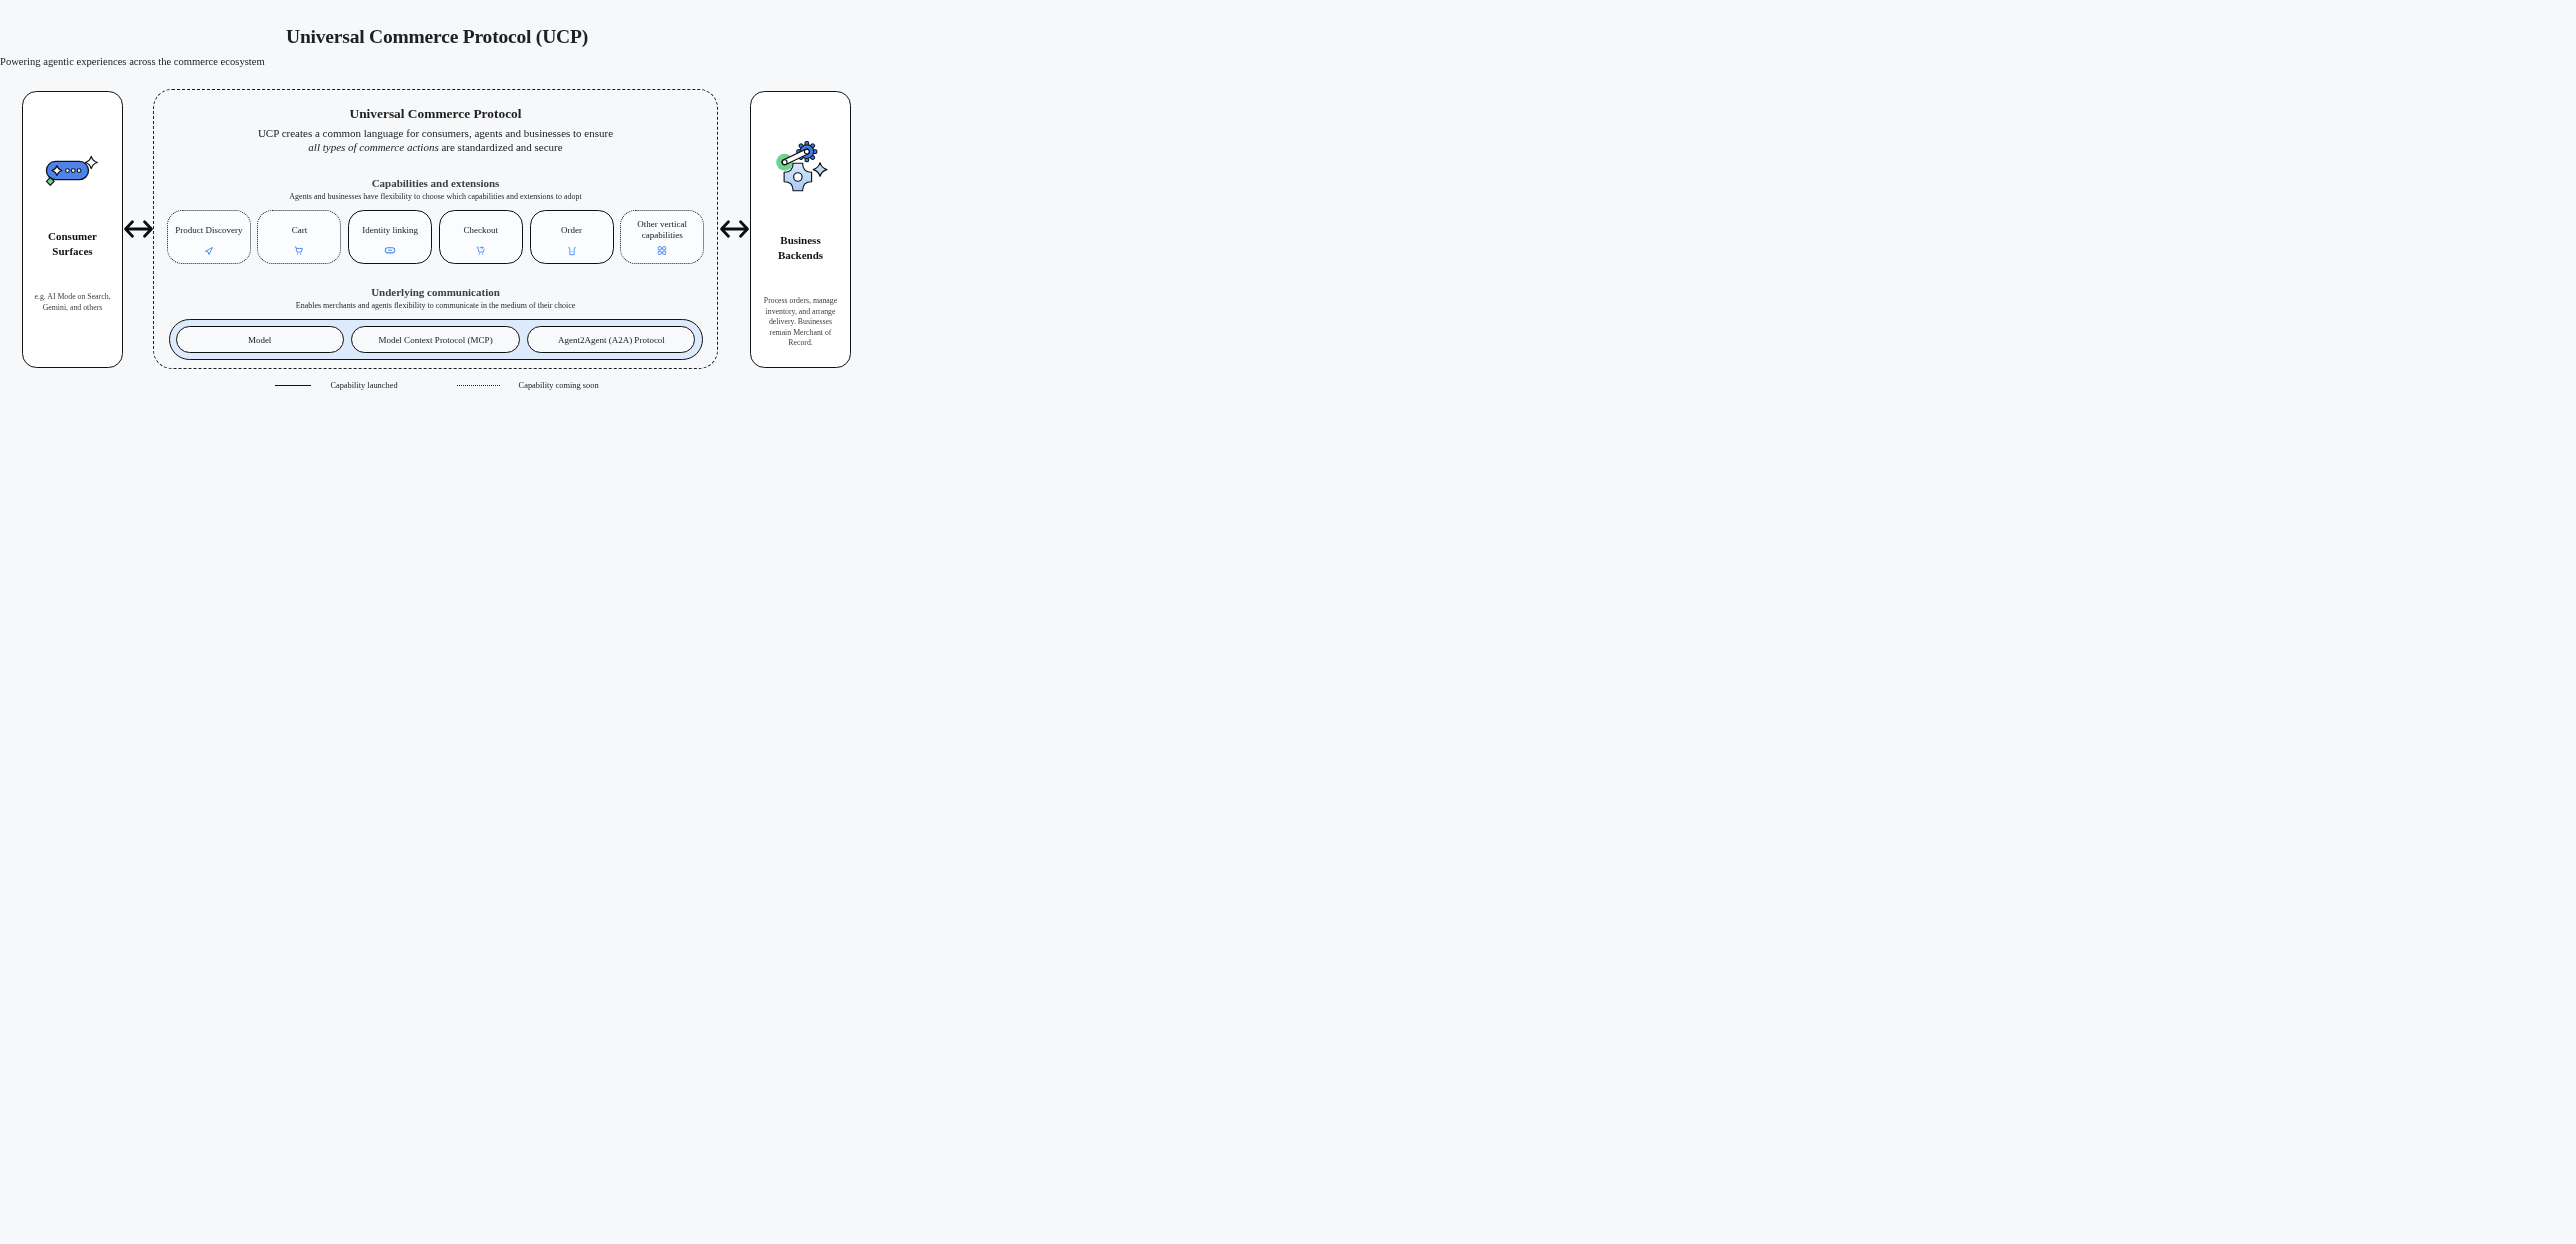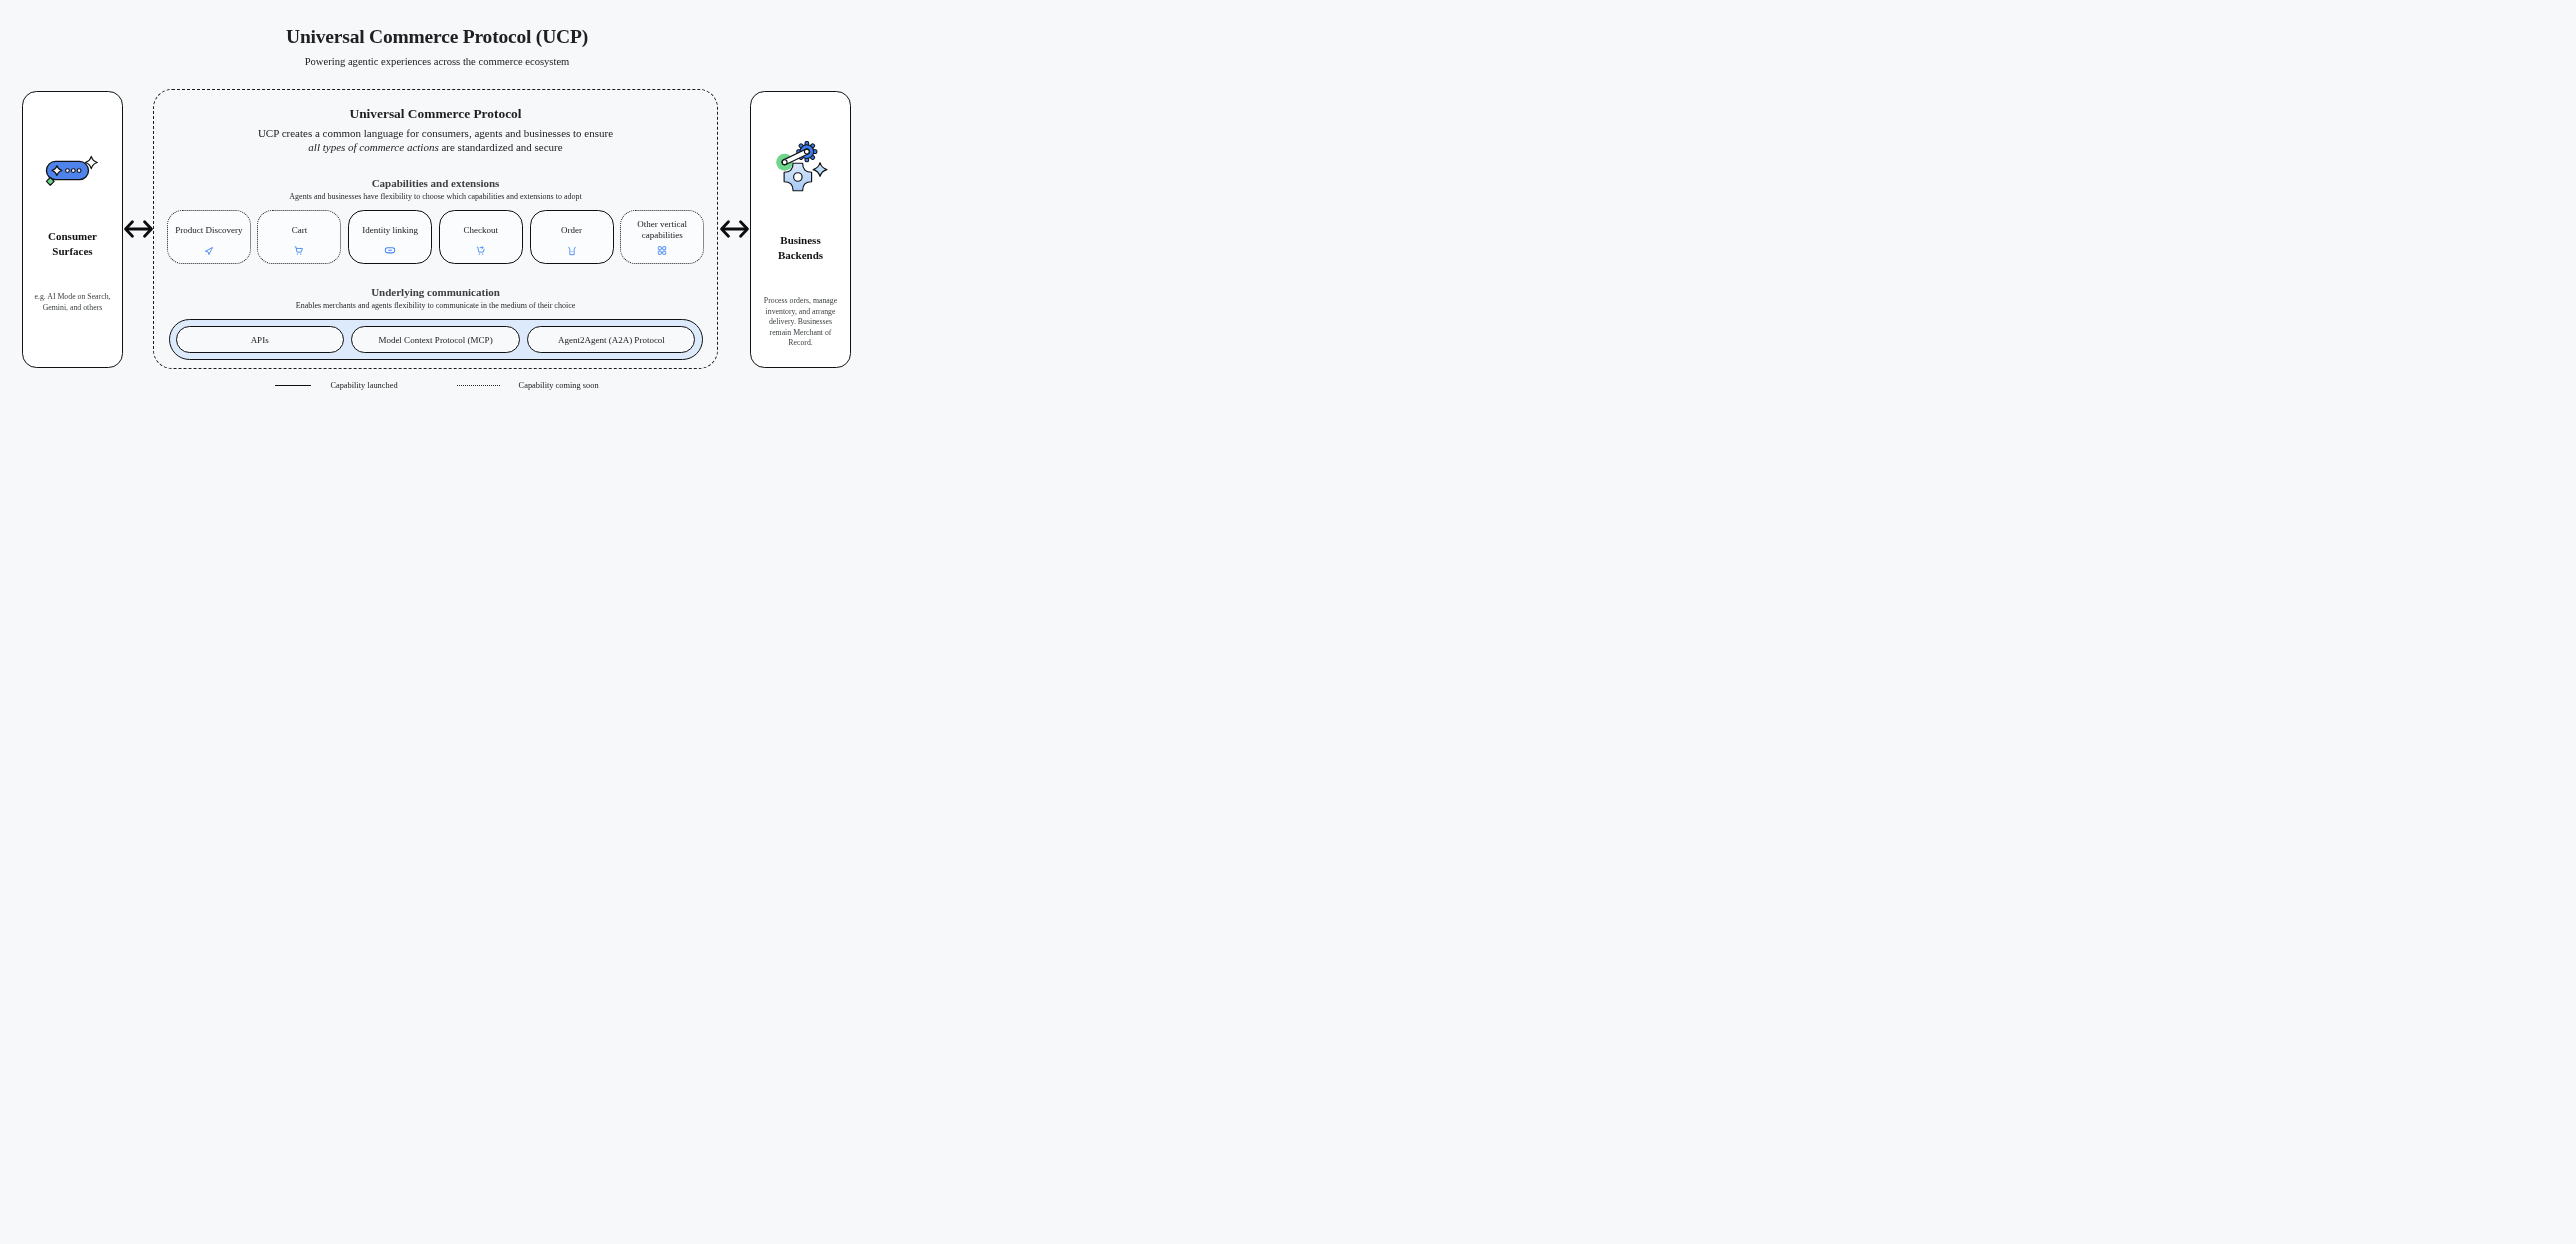--- a/index.html
+++ b/index.html
@@ -2,21 +2,21 @@
 <html style="font-size:9px"><head>
 <meta charset="utf-8">
 <style>
   html,body{margin:0;padding:0;background:#F7F8FA;}
   .stage{position:relative;width:874px;height:422px;background:#F7F8FA;overflow:hidden;
          font-family:Liberation Serif, serif;color:#1F1F1F;}
 
   
   .page-title{position:absolute;top:26px;left:0;right:0;text-align:center;
               font-size:19.5px;font-weight:600;letter-spacing:-0.2px;color:#202124;}
-  .page-subtitle{position:absolute;top:56px;left:0;right:0;text-align:center;
+  .page-subtitle{position:absolute;top:56px;left:0;right:0;
                  font-size:10.6px;font-weight:400;color:#202124;}
 
   
   .side-box{position:absolute;top:91px;width:101px;height:277px;background:#FFFFFF;
             border:1.4px solid #111214;border-radius:14.5px;box-sizing:border-box;
             display:flex;flex-direction:column;align-items:center;gap:24px;}
   .side-box.left{left:22px;}
   .side-box.right{left:750px;}
   .side-icon{margin-top:60px;height:40px;display:flex;align-items:center;justify-content:center;}
   .side-box.right .side-icon{margin-top:48px;height:56px;}
@@ -176,21 +176,21 @@
             <rect x="10.4" y="10.4" width="6.2" height="6.2" rx="1.4"></rect>
           </svg>
         </span>
       </div>
     </div>
 
     <div class="section-title">Underlying communication</div>
     <div class="section-sub">Enables merchants and agents flexibility to communicate in the medium of their choice</div>
 
     <div class="band">
-      <div class="pill">APIs</div>
+      <div class="pill">Model</div>
       <div class="pill">Model Context Protocol (MCP)</div>
       <div class="pill">Agent2Agent (A2A) Protocol</div>
     </div>
   </div>
 
   <div class="side-box right">
     <div class="side-icon">
       <svg width="67" height="56" viewBox="0 0 120 106">
         <defs>
           <linearGradient id="crossGrad" x1="0" y1="0" x2="0" y2="1">

